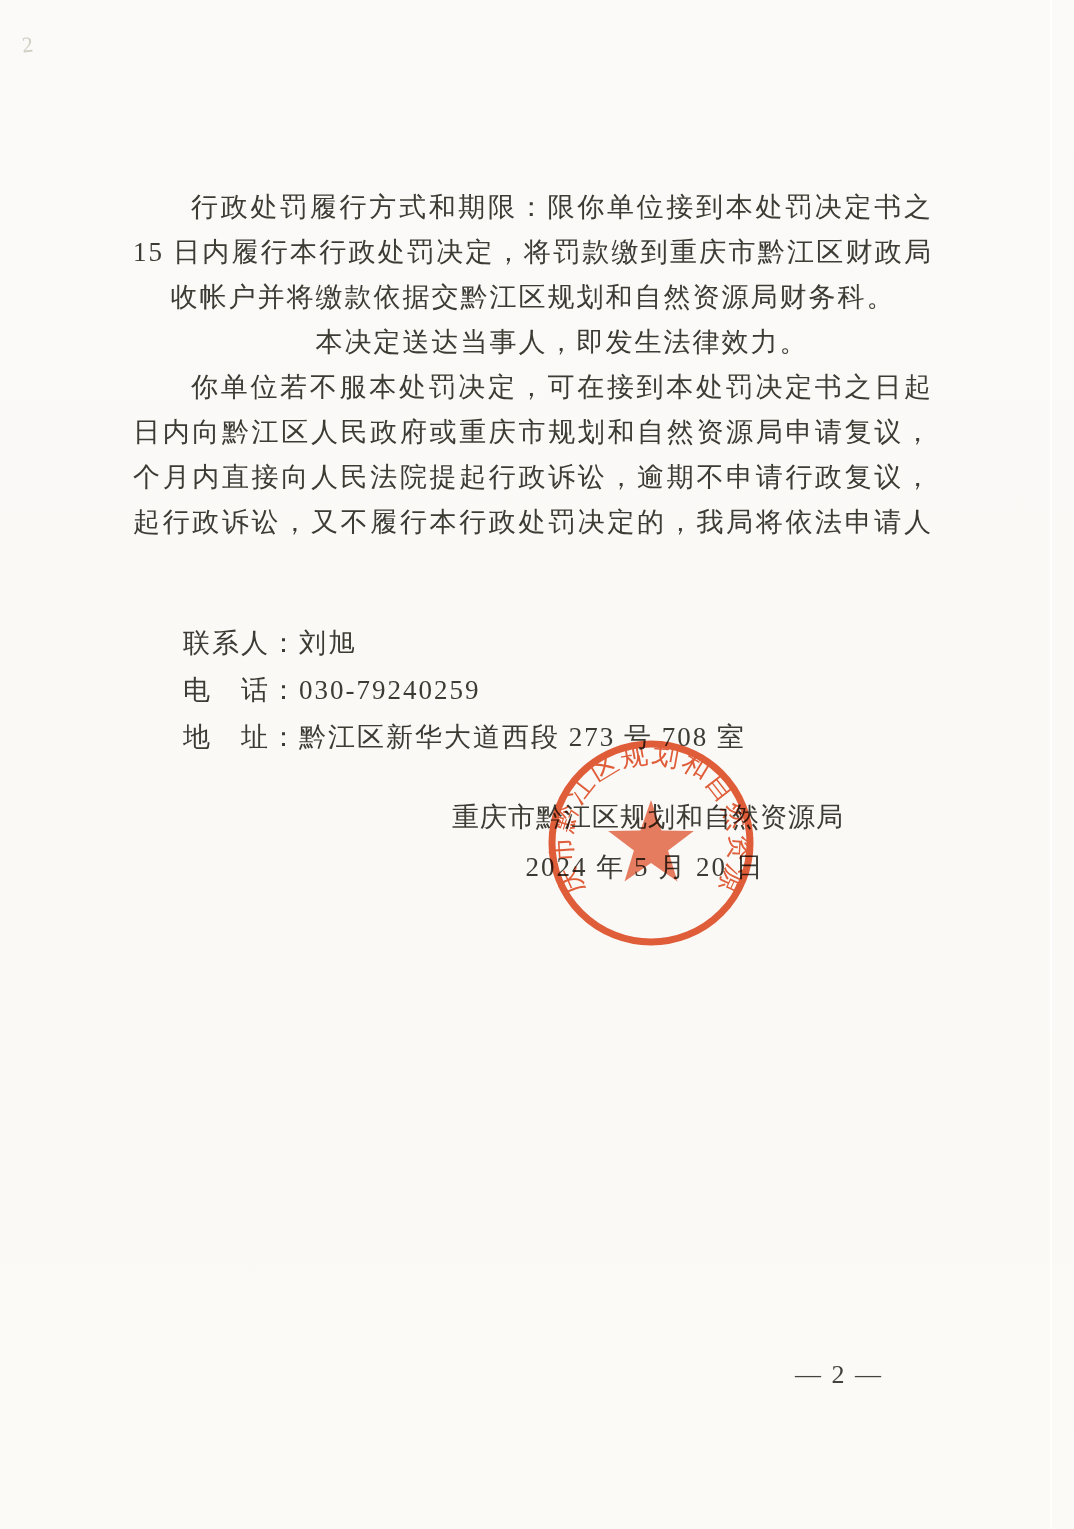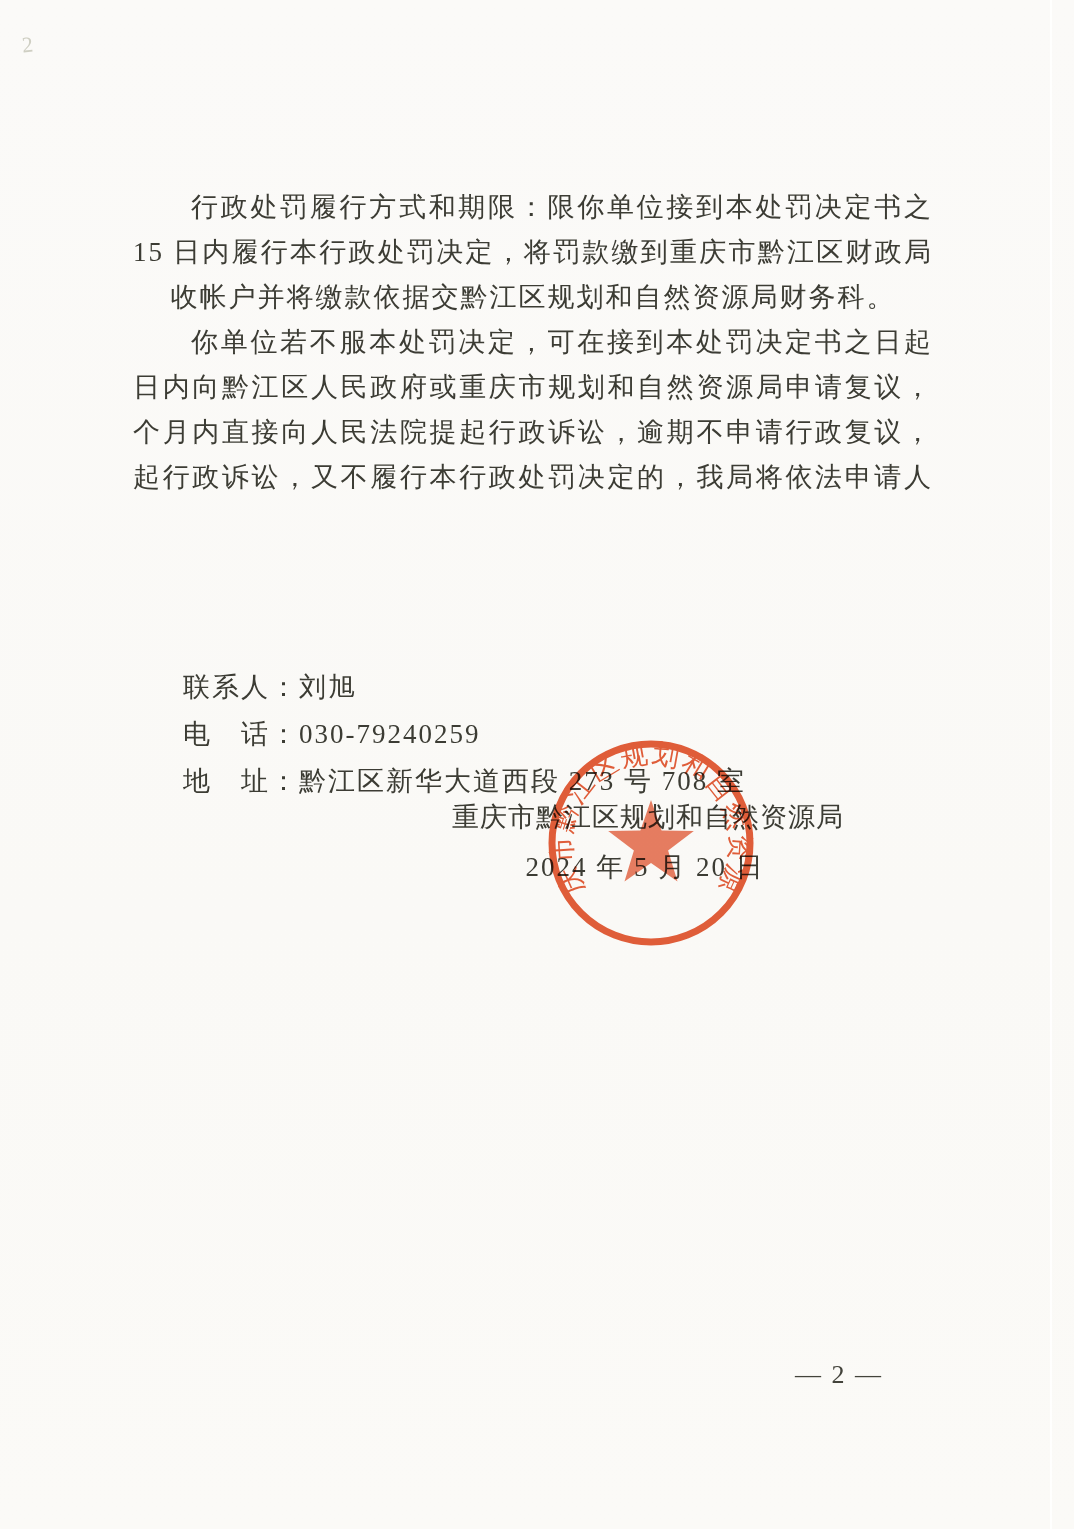--- a/index.html
+++ b/index.html
@@ -33,21 +33,21 @@
     overflow: hidden;
     text-align: center;
   }
   .line.justify {
     text-align: justify;
     text-align-last: justify;
   }
   .line.indent { text-indent: 58px; }
   .contact {
     position: absolute;
-    left: 183px; top: 664px;
+    left: 183px; top: 620px;
     font-size: 27px;
     line-height: 47px;
     letter-spacing: 2px;
     white-space: nowrap;
   }
   .contact-line { height: 47px; }
   .sig-org {
     position: absolute;
     top: 799px; left: 648px;
     transform: translateX(-50%);
@@ -89,20 +89,21 @@
 <body>
 
 <div class="page">
 
   <div class="corner-mark">2</div>
 
   <div class="body-text">
       <div class="line indent justify">行政处罚履行方式和期限：限你单位接到本处罚决定书之日起</div>
       <div class="line justify">15 日内履行本行政处罚决定，将罚款缴到重庆市黔江区财政局非税</div>
       <div class="line">收帐户并将缴款依据交黔江区规划和自然资源局财务科。</div>
+      <div class="line indent">本决定送达当事人，即发生法律效力。</div>
       <div class="line indent justify">你单位若不服本处罚决定，可在接到本处罚决定书之日起 60</div>
       <div class="line justify">日内向黔江区人民政府或重庆市规划和自然资源局申请复议，或六</div>
       <div class="line justify">个月内直接向人民法院提起行政诉讼，逾期不申请行政复议，不提</div>
       <div class="line justify">起行政诉讼，又不履行本行政处罚决定的，我局将依法申请人民法</div>
     </div>
 
   <div class="contact">
       <div class="contact-line">联系人：刘旭</div>
       <div class="contact-line">电　话：030-79240259</div>
       <div class="contact-line">地　址：黔江区新华大道西段 273 号 708 室</div>

